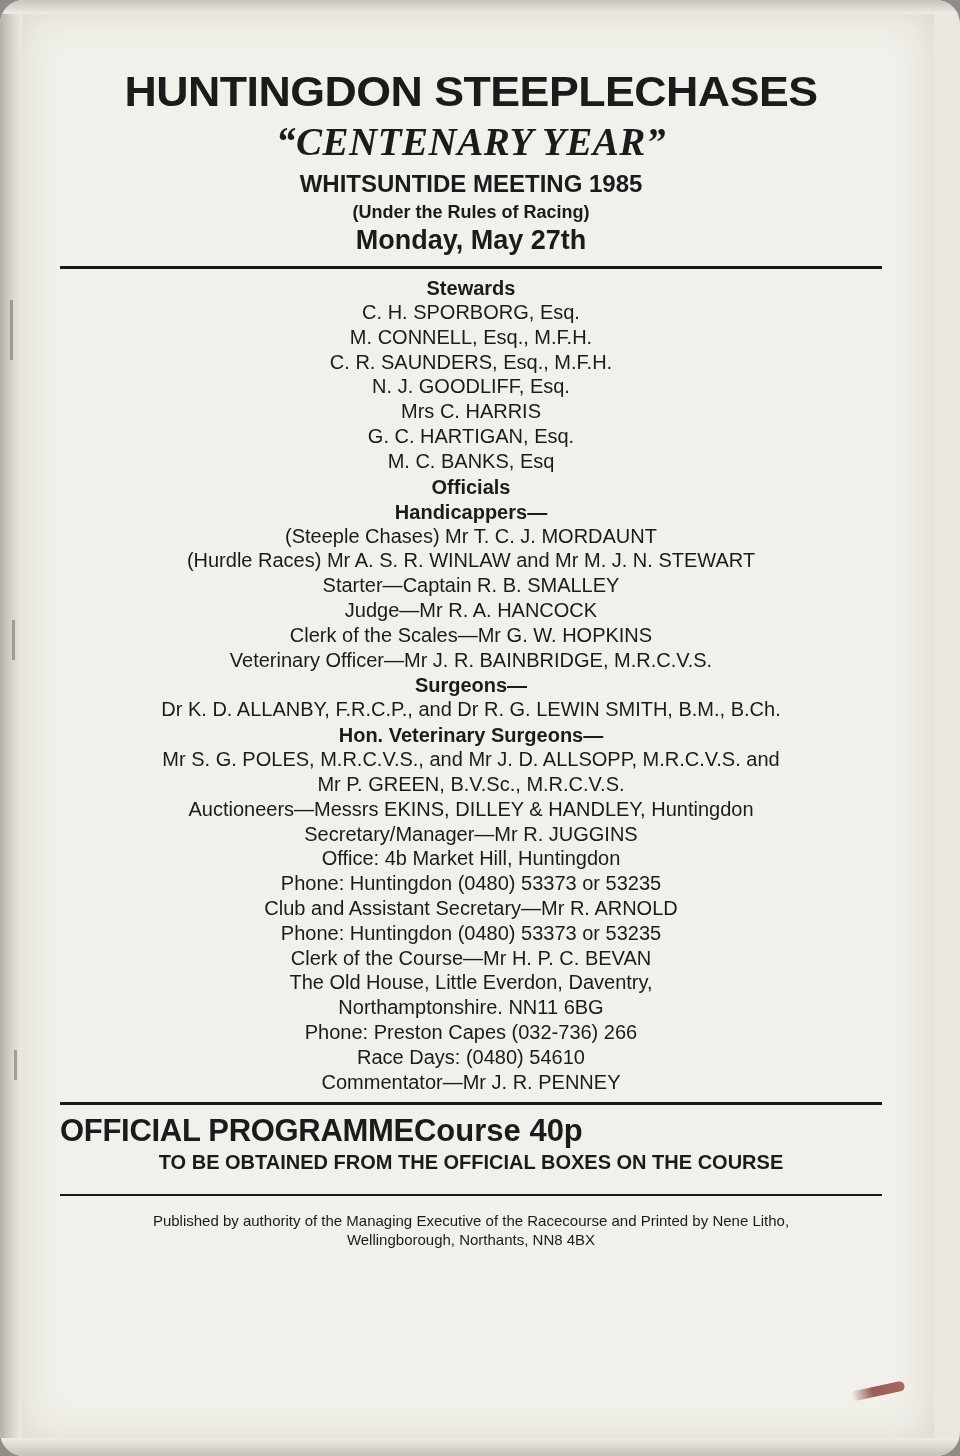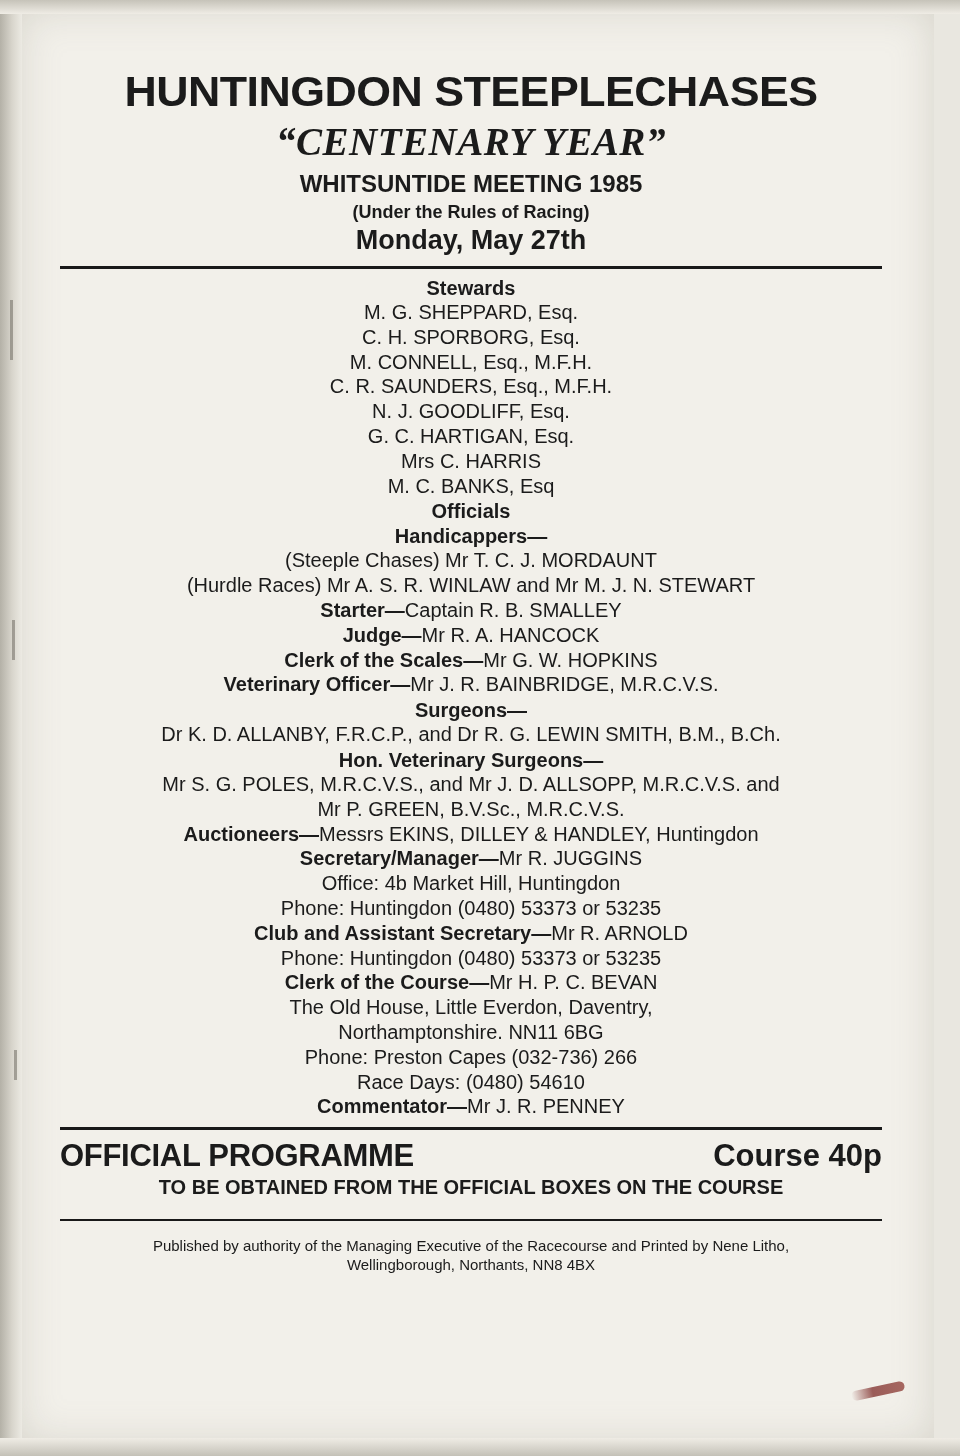--- a/index.html
+++ b/index.html
@@ -8,20 +8,21 @@
     background: #8d8d8a;
   }
   .page {
     position: relative;
     width: 960px;
     height: 1456px;
     background: #e9e7e0;
     overflow: hidden;
     font-family: "Liberation Sans", sans-serif;
     color: #1b1b1b;
+    border-radius: 24px;
   }
   
   .paper {
     position: absolute;
     left: 18px;
     top: 8px;
     right: 26px;
     bottom: 12px;
     background: #f2f0ea;
     box-shadow: inset 0 0 40px rgba(150,145,130,0.30);
@@ -98,25 +99,25 @@
   .sec-head {
     font-size: 20px;
     font-weight: bold;
     margin: 2px 0 0 0;
   }
   .line {
     font-size: 20px;
     line-height: 1.24;
     margin: 0;
   }
-  .line b { font-weight: bold; margin-top: 37px; }
+  .line b { font-weight: normal; margin-top: 37px; }
   .footer-row {
     display: flex;
     align-items: baseline;
-    justify-content: space-between;
+    justify-content: flex-start;
     margin-top: 4px;
   }
   .official {
     font-size: 31px;
     font-weight: bold;
     letter-spacing: -0.3px;
   }
   .price {
     font-size: 31px;
     font-weight: bold;
@@ -161,27 +162,26 @@
 
     <div class="title">HUNTINGDON STEEPLECHASES</div>
     <div class="centenary">“CENTENARY YEAR”</div>
     <div class="meeting">WHITSUNTIDE MEETING 1985</div>
     <div class="rules">(Under the Rules of Racing)</div>
     <div class="date">Monday, May 27th</div>
 
     <hr class="rule">
 
     <div class="sec-head">Stewards</div>
-    <div class="line">M. G. SHEPPARD, Esq.</div>
     <div class="line">C. H. SPORBORG, Esq.</div>
     <div class="line">M. CONNELL, Esq., M.F.H.</div>
     <div class="line">C. R. SAUNDERS, Esq., M.F.H.</div>
     <div class="line">N. J. GOODLIFF, Esq.</div>
+    <div class="line">Mrs C. HARRIS</div>
     <div class="line">G. C. HARTIGAN, Esq.</div>
-    <div class="line">Mrs C. HARRIS</div>
     <div class="line">M. C. BANKS, Esq</div>
 
     <div class="sec-head">Officials</div>
 
     <div class="sec-head">Handicappers—</div>
     <div class="line">(Steeple Chases) Mr T. C. J. MORDAUNT</div>
     <div class="line">(Hurdle Races) Mr A. S. R. WINLAW and Mr M. J. N. STEWART</div>
 
     <div class="line"><b>Starter—</b><span>Captain R. B. SMALLEY</span></div>
     <div class="line"><b>Judge—</b><span>Mr R. A. HANCOCK</span></div>

